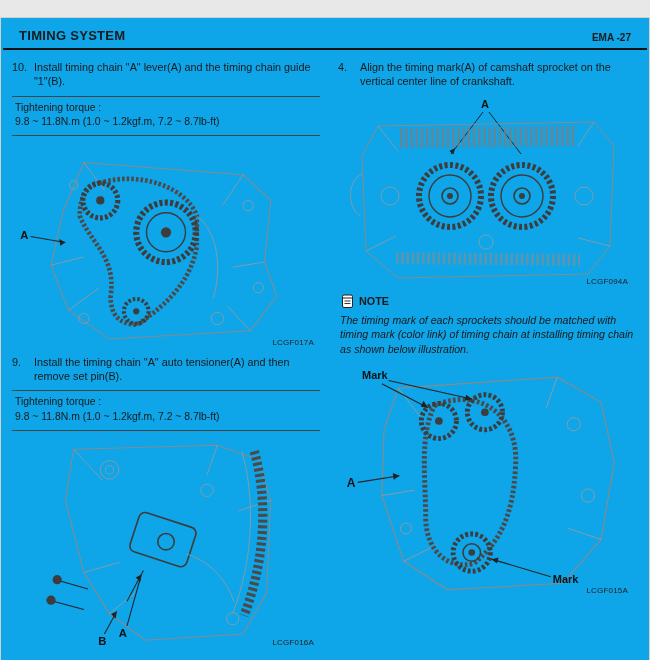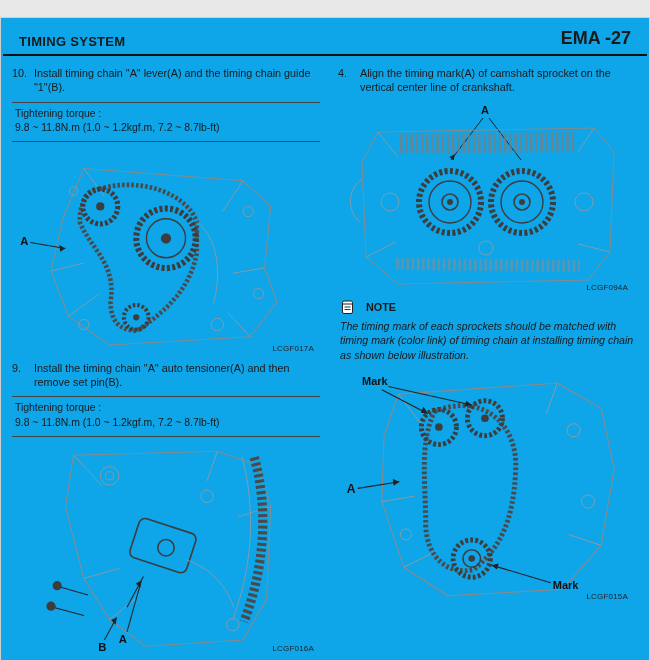--- a/index.html
+++ b/index.html
@@ -8,41 +8,41 @@
     width:650px; height:660px; background:#0ea5e9; margin:17px auto;
     font-family:"Liberation Sans", sans-serif; color:#1a1a1a;
     overflow:hidden; position:relative; border:1px solid #d0d0d0;
   }
   .page-header {
     display:flex; justify-content:space-between; align-items:flex-end;
     padding:10px 16px 5px 16px; border-bottom:2.5px solid #111;
     margin:0 2px;
   }
   .page-header .title { font-size:13px; font-weight:bold; letter-spacing:.3px; }
-  .page-header .pagenum { font-size:18px; font-weight:bold; }
+  .page-header .pagenum { font-size:10px; font-weight:bold; }
   .columns { display:flex; gap:18px; padding:10px 14px 0 11px; }
   .col-left { width:308px; flex:none; }
   .col-right { width:296px; flex:none; }
   .step { display:flex; font-size:10.8px; line-height:1.32; margin-bottom:7px; }
   .step-num { width:22px; flex:none; }
   .step-text { flex:1; }
   .torque-box {
     border-top:1.2px solid #444; border-bottom:1.2px solid #444;
     padding:4px 3px 5px 3px; font-size:10.4px; line-height:1.4;
     margin:2px 0 8px 0;
   }
   figure { position:relative; margin:0 0 6px 0; }
   figure svg { display:block; width:100%; height:auto; }
   figcaption {
     position:absolute; right:6px; bottom:2px; font-size:8px; color:#222;
     letter-spacing:.2px;
   }
   .fig-label { font-family:"Liberation Sans", sans-serif; font-size:11px; font-weight:bold; fill:#111; }
   .fig-label-sm { font-family:"Liberation Sans", sans-serif; font-size:10px; font-weight:bold; fill:#111; }
-  .note-row { display:flex; align-items:center; gap:12px; margin:4px 0 4px 2px; }
+  .note-row { display:flex; align-items:center; gap:5px; margin:4px 0 4px 2px; }
   .note-title { font-size:10.8px; font-weight:bold; }
   .note-icon { width:14px; height:15px; }
   .note-text {
     font-size:10.6px; font-style:italic; line-height:1.38; margin:0 0 8px 2px;
   }
   .g-outline { fill:none; stroke:#8a8a8a; stroke-width:1; }
   .g-detail  { fill:none; stroke:#9a9a9a; stroke-width:.8; }
   .g-gear    { fill:none; stroke:#3d3d3d; }
   .g-chain   { fill:none; stroke:#4a4a4a; }
   .g-line    { stroke:#222; stroke-width:1; }

